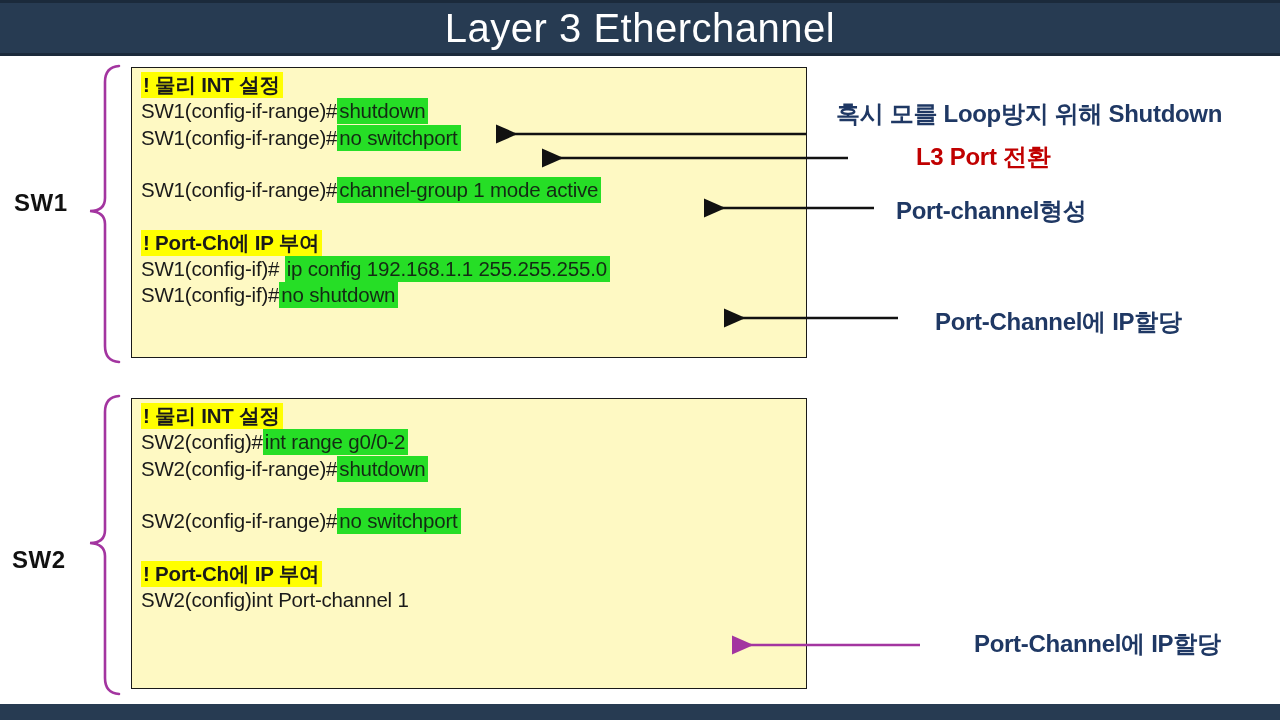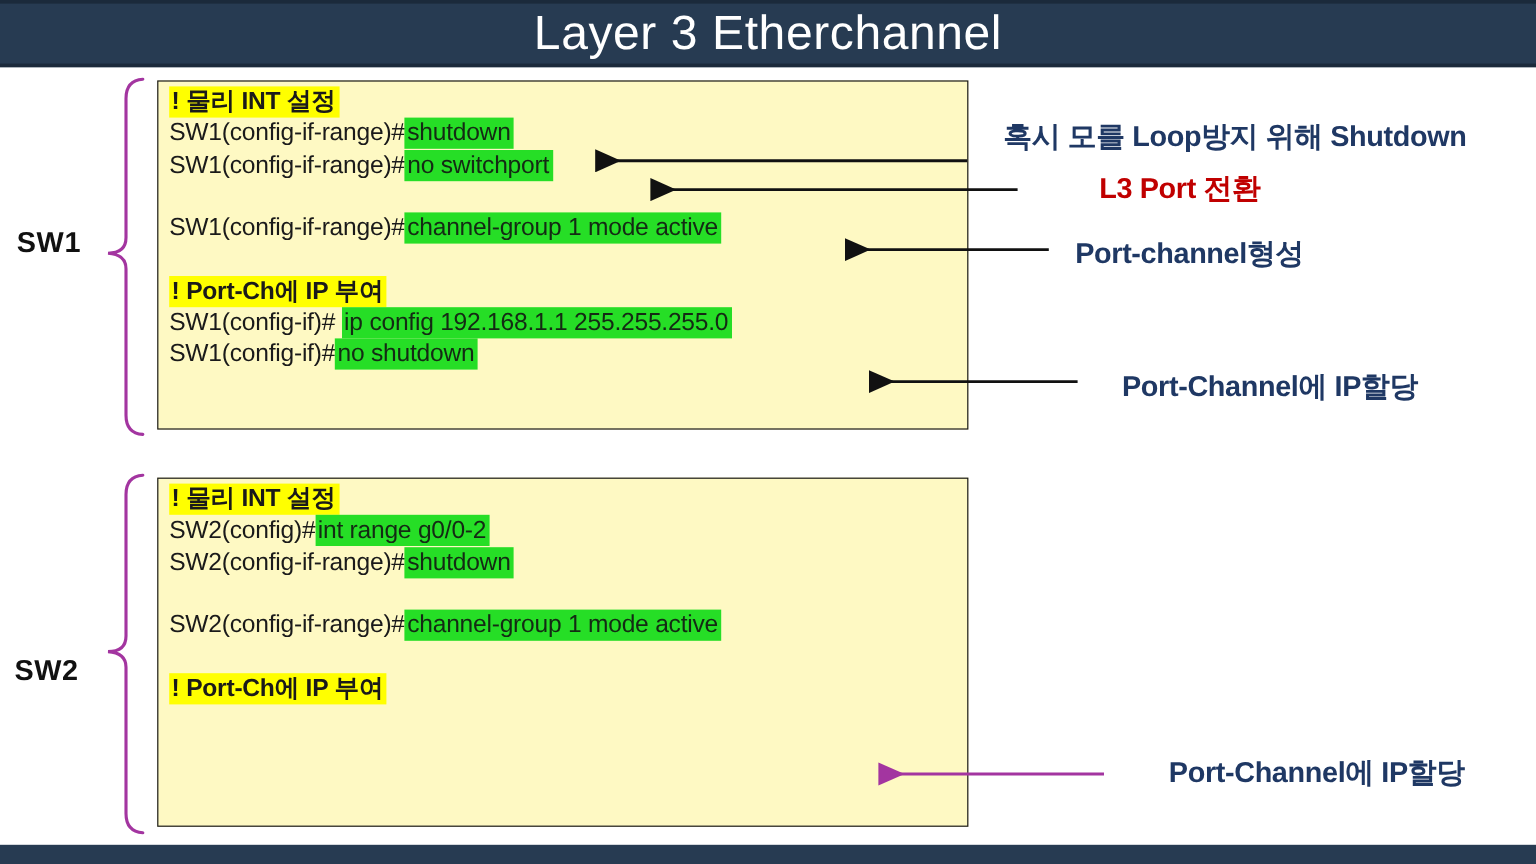--- a/index.html
+++ b/index.html
@@ -81,23 +81,24 @@
     <div class="cfg-line">&nbsp;</div>
     <div class="cfg-line"><span class="cmd hl-yellow">! Port-Ch에 IP 부여</span></div>
     <div class="cfg-line"><span class="pre">SW1(config-if)# </span><span class="cmd hl-green">ip config 192.168.1.1 255.255.255.0</span></div>
     <div class="cfg-line"><span class="pre">SW1(config-if)#</span><span class="cmd hl-green">no shutdown</span></div>
   </div>
 <div class="config-box" id="box-sw2">
     <div class="cfg-line"><span class="cmd hl-yellow">! 물리 INT 설정</span></div>
     <div class="cfg-line"><span class="pre">SW2(config)#</span><span class="cmd hl-green">int range g0/0-2</span></div>
     <div class="cfg-line"><span class="pre">SW2(config-if-range)#</span><span class="cmd hl-green">shutdown</span></div>
     <div class="cfg-line">&nbsp;</div>
-    <div class="cfg-line"><span class="pre">SW2(config-if-range)#</span><span class="cmd hl-green">channel-group 1 mode active</span></div>
+    <div class="cfg-line"><span class="pre">SW2(config-if-range)#</span><span class="cmd hl-green">no switchport</span></div>
     <div class="cfg-line">&nbsp;</div>
     <div class="cfg-line"><span class="cmd hl-yellow">! Port-Ch에 IP 부여</span></div>
+    <div class="cfg-line"><span class="pre">SW2(config)int Port-channel 1</span></div>
   </div>
 
 <svg class="overlay" viewBox="0 0 1280 720">
   <defs>
     <marker id="ah-black" markerWidth="9" markerHeight="8" refX="1.5" refY="4" orient="auto">
       <path id="ah-black-path" d="M9,0 L0,4 L9,8 z" fill="#111111"></path>
     </marker>
     <marker id="ah-purple" markerWidth="9" markerHeight="8" refX="1.5" refY="4" orient="auto">
       <path id="ah-purple-path" d="M9,0 L0,4 L9,8 z" fill="#a335a0"></path>
     </marker>

